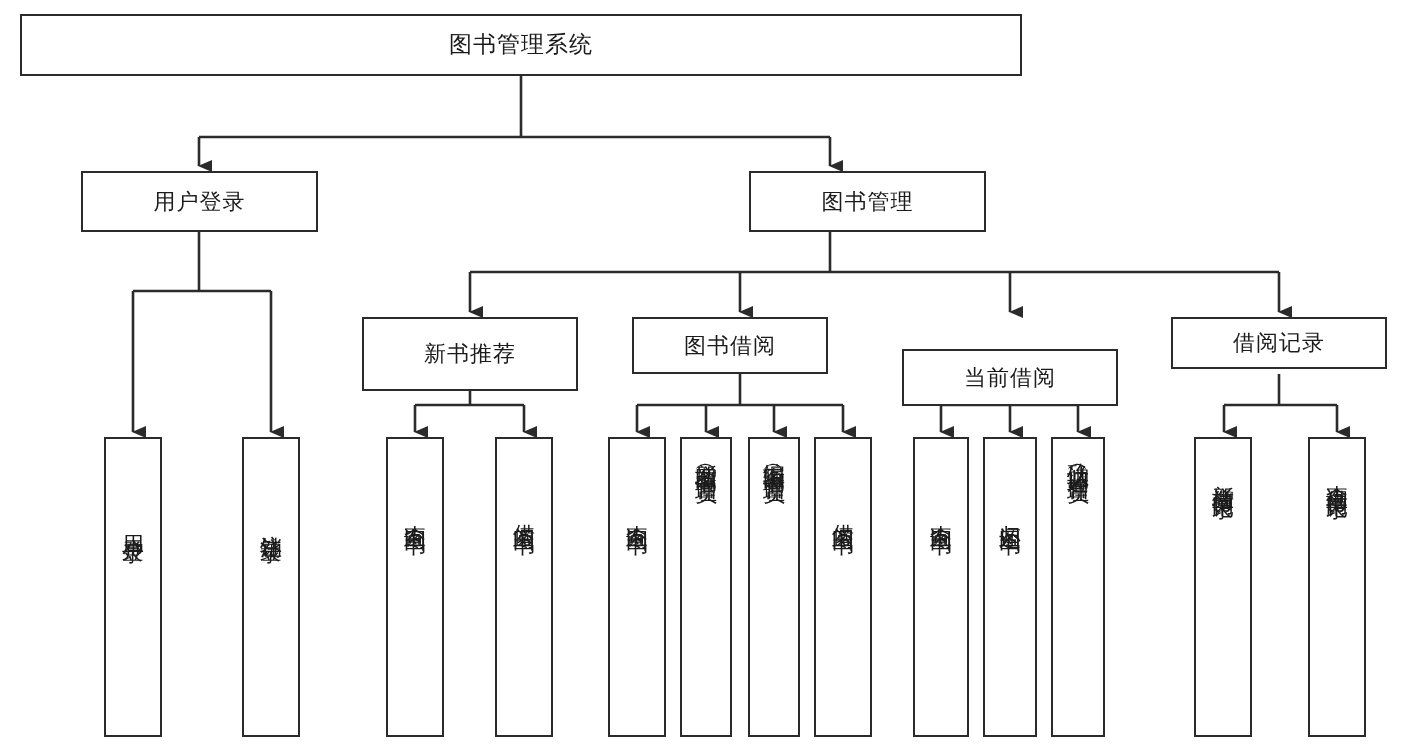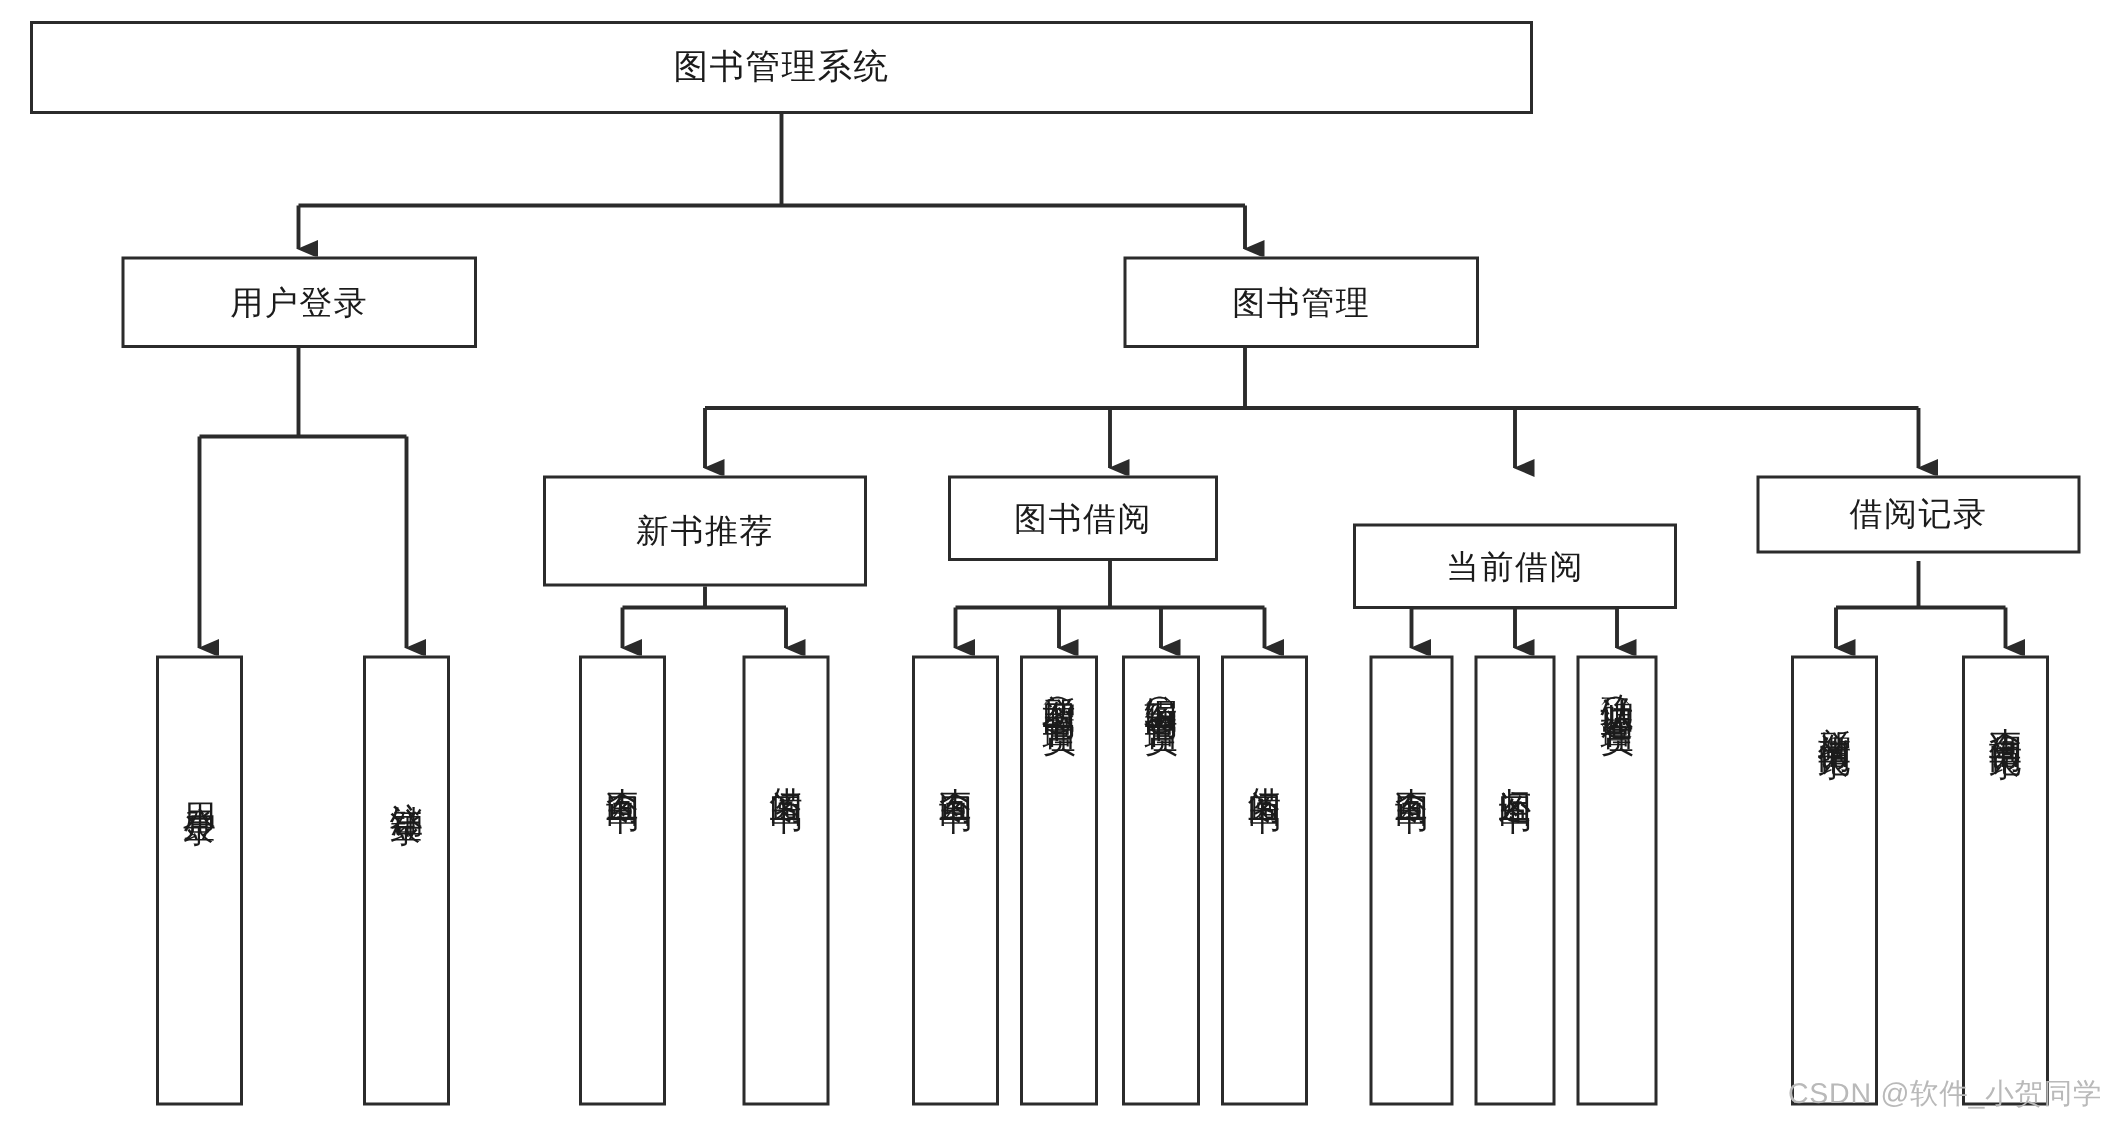--- a/index.html
+++ b/index.html
@@ -137,21 +137,21 @@
   <div class="node horizontal" style="left:81px; top:171px; width:237px; height:61px;">
     <span class="node-label">用户登录</span>
   </div>
   <div class="node horizontal" style="left:711px; top:171px; width:237px; height:61px;margin-left:38px;">
     <span class="node-label">图书管理</span>
   </div>
 
   <div class="node horizontal" style="left:362px; top:317px; width:216px; height:74px;">
     <span class="node-label">新书推荐</span>
   </div>
-  <div class="node horizontal" style="left:632px; top:317px; width:180px; height:57px;">
+  <div class="node horizontal" style="left:632px; top:317px; width:196px; height:57px;">
     <span class="node-label">图书借阅</span>
   </div>
   <div class="node horizontal" style="left:902px; top:317px; width:216px; height:57px;margin-top:32px;">
     <span class="node-label">当前借阅</span>
   </div>
   <div class="node horizontal" style="left:1171px; top:317px; width:216px; height:52px;align-items:center;">
     <span class="node-label">借阅记录</span>
   </div>
 
   <div class="node vertical" style="left:104px; top:437px; width:58px; height:300px; padding-top:78px;">
@@ -191,15 +191,14 @@
     <span class="node-label">确认归还（管理员）</span>
   </div>
 
   <div class="node vertical" style="left:1194px; top:437px; width:58px; height:300px; padding-top:28px;">
     <span class="node-label">新增借阅记录</span>
   </div>
   <div class="node vertical" style="left:1308px; top:437px; width:58px; height:300px; padding-top:28px;">
     <span class="node-label">查询借阅记录</span>
   </div>
 
-  <div class="watermark" style="left:1192px; top:716px;">CSDN @软件_小贺同学</div>
 
 </div>
 
 </body></html>

